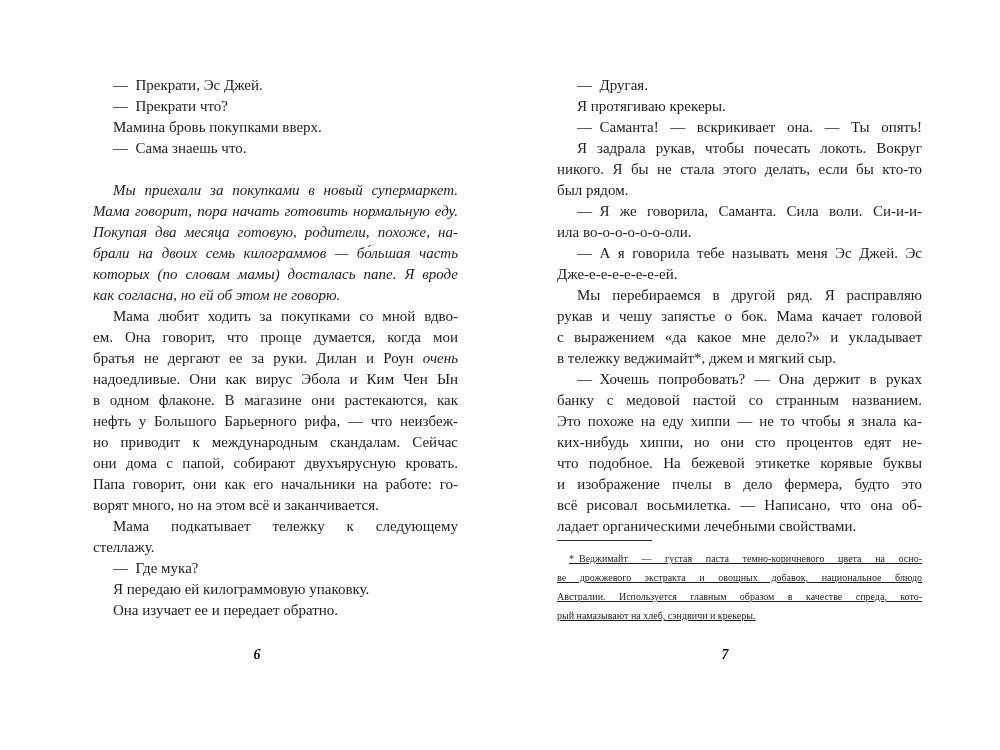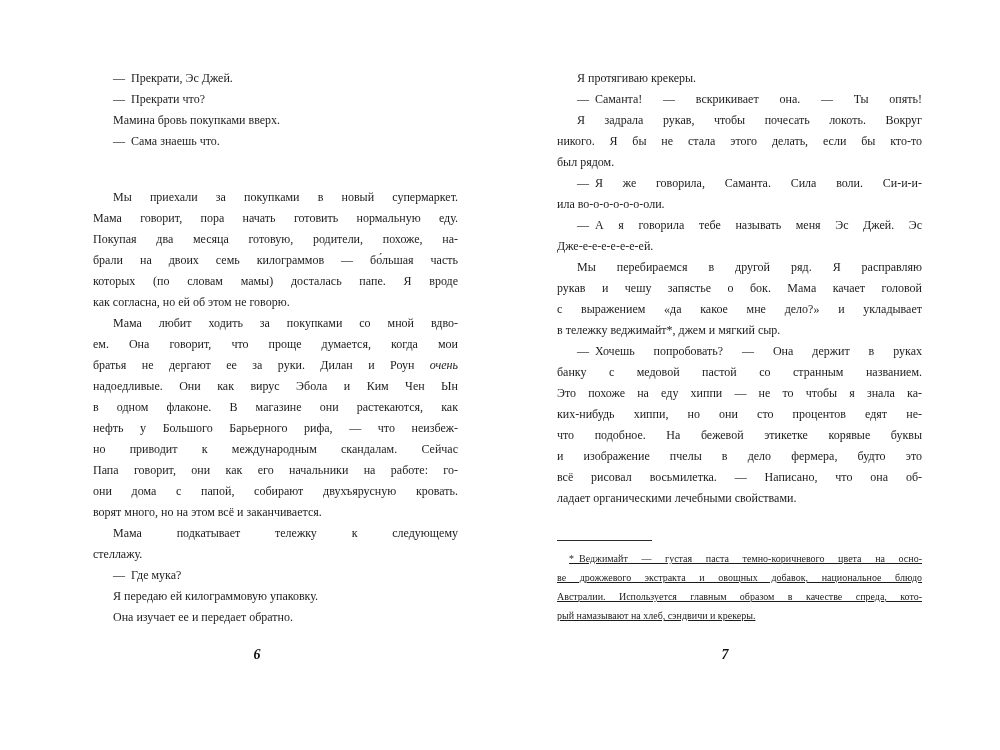--- a/index.html
+++ b/index.html
@@ -24,29 +24,29 @@
   .page {
     position: absolute;
     top: 0;
     width: 500px;
     height: 750px;
   }
   .page.left  { left: 0; }
   .page.right { left: 500px; }
   .text-block {
     position: absolute;
-    top: 68px;
+    top: 75px;
     width: 365px;
-    font-size: 12px;
+    font-size: 15px;
     line-height: 21px;
   }
   .page.left  .text-block { left: 93px; }
   .page.right .text-block { left: 57px; }
   .para { margin: 0; }
-  .para.gap { margin-top: 35px; }
+  .para.gap { margin-top: 21px; font-style: italic; }
   .line {
     height: 21px;
     text-align: left;
     white-space: normal;
     overflow: visible;
   }
   .line.just {
     text-align: justify;
     text-align-last: justify;
   }
@@ -110,22 +110,22 @@
           <div class="line">как согласна, но ей об этом не говорю.</div>
         </div>
         <div class="para">
           <div class="line just ind">Мама любит ходить за покупками со мной вдво-</div>
           <div class="line just">ем. Она говорит, что проще думается, когда мои</div>
           <div class="line just">братья не дергают ее за руки. Дилан и Роун <i>очень</i></div>
           <div class="line just">надоедливые. Они как вирус Эбола и Ким Чен Ын</div>
           <div class="line just">в одном флаконе. В магазине они растекаются, как</div>
           <div class="line just">нефть у Большого Барьерного рифа, — что неизбеж-</div>
           <div class="line just">но приводит к международным скандалам. Сейчас</div>
+          <div class="line just">они дома с папой, собирают двухъярусную кровать.</div>
           <div class="line just">Папа говорит, они как его начальники на работе: го-</div>
-          <div class="line just">они дома с папой, собирают двухъярусную кровать.</div>
           <div class="line">ворят много, но на этом всё и заканчивается.</div>
         </div>
         <div class="para">
           <div class="line just ind">Мама подкатывает тележку к следующему</div>
           <div class="line">стеллажу.</div>
         </div>
         <div class="para">
           <div class="line ind">— Где мука?</div>
         </div>
         <div class="para">
@@ -133,20 +133,23 @@
         </div>
         <div class="para">
           <div class="line ind">Она изучает ее и передает обратно.</div>
         </div>
       </div>
     <div class="pagenum">6</div>
   </div>
 
   <div class="page right">
     <div class="text-block">
+        <div class="para">
+          <div class="line ind">— Другая.</div>
+        </div>
         <div class="para">
           <div class="line ind">Я протягиваю крекеры.</div>
         </div>
         <div class="para">
           <div class="line just ind">— Саманта! — вскрикивает она. — Ты опять!</div>
         </div>
         <div class="para">
           <div class="line just ind">Я задрала рукав, чтобы почесать локоть. Вокруг</div>
           <div class="line just">никого. Я бы не стала этого делать, если бы кто-то</div>
           <div class="line">был рядом.</div>

